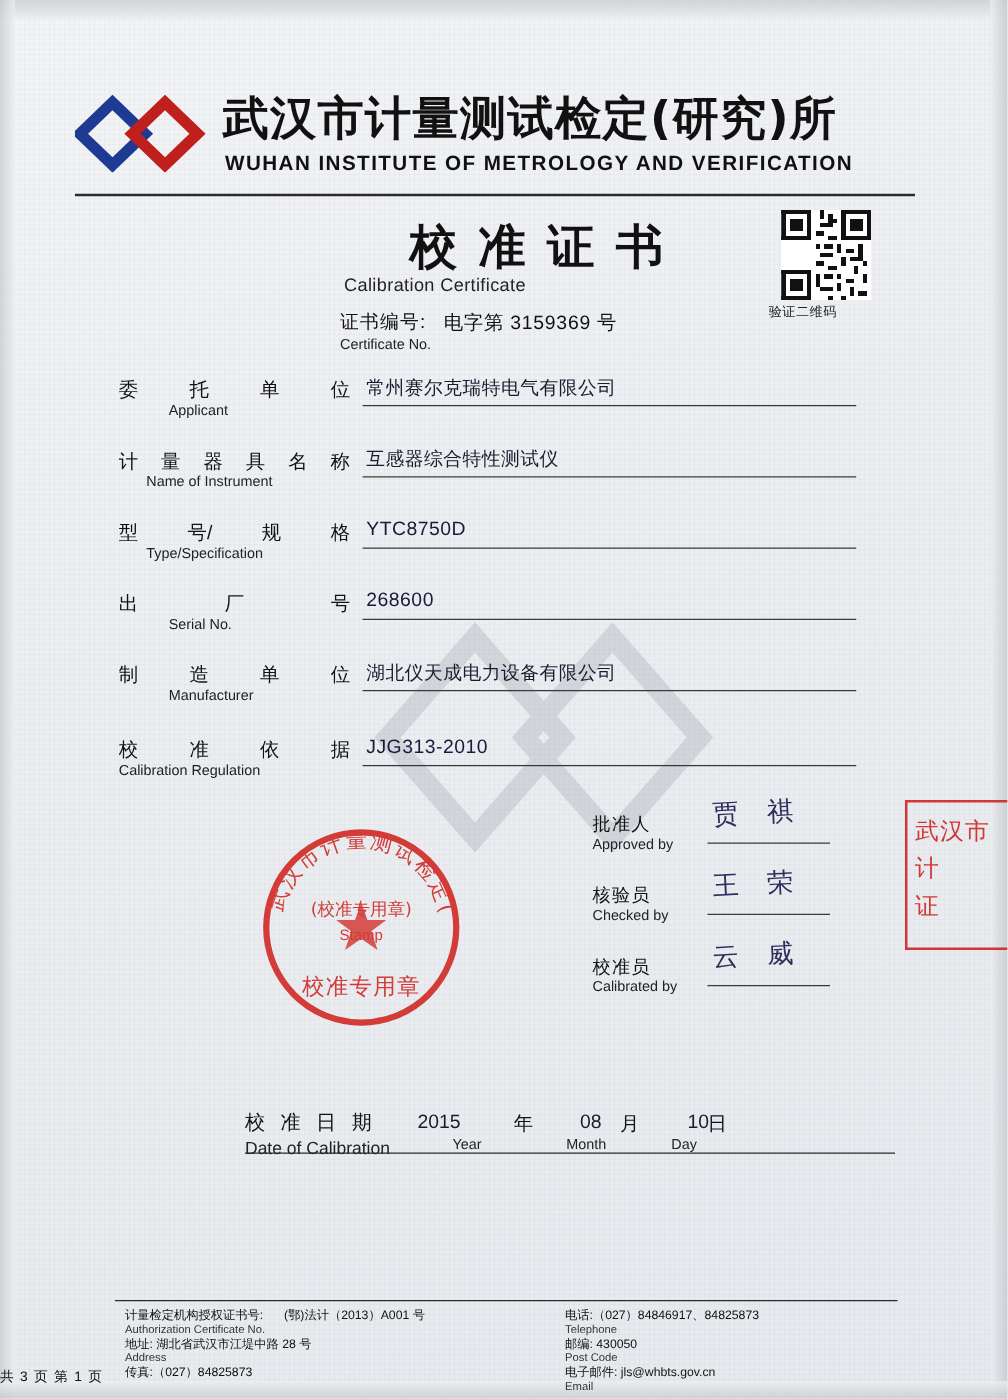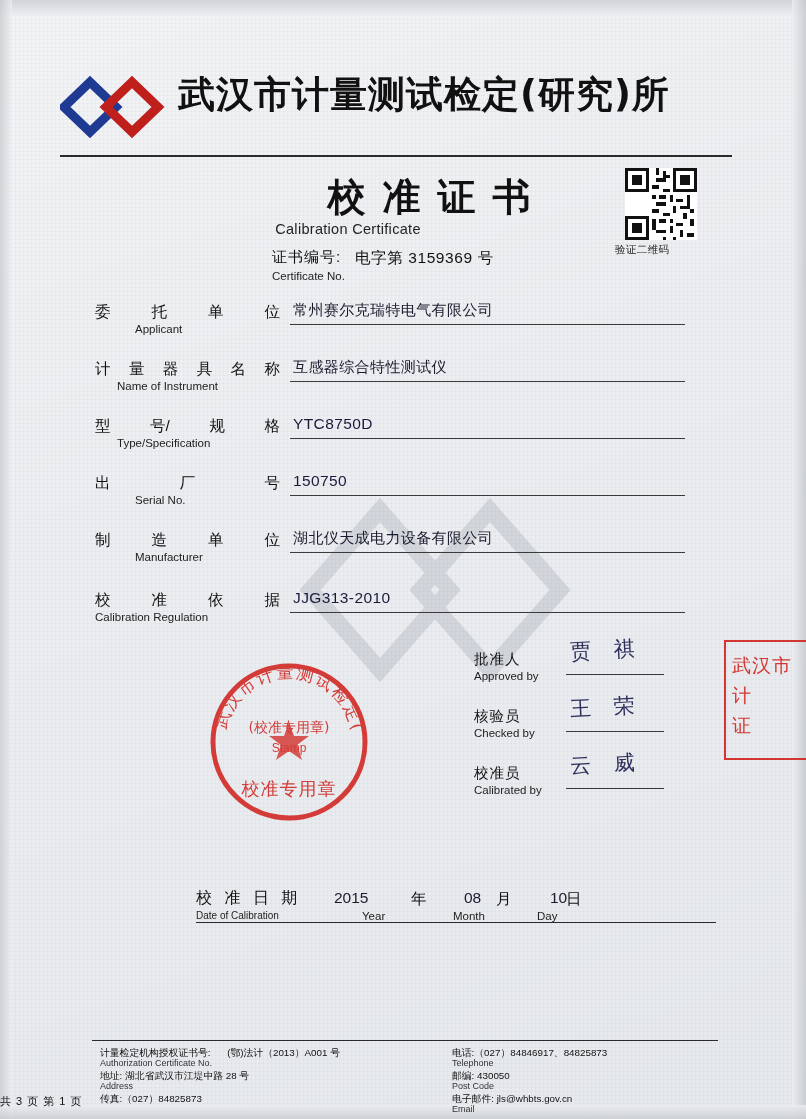--- a/index.html
+++ b/index.html
@@ -109,21 +109,21 @@
     position:absolute;left:724px;top:640px;width:86px;height:120px;
     border:2.5px solid #d0241f;color:#d0241f;opacity:.9;
     font-family:"DejaVu Sans","Liberation Sans",sans-serif;
     font-size:19px;line-height:30px;padding:8px 0 0 6px;
     letter-spacing:1px;box-sizing:border-box;
   }
 
   
   .date-row{position:absolute;left:196px;top:888px;width:520px;}
   .d-cn{position:absolute;left:0;top:0;font-size:16px;color:#111;letter-spacing:4px;}
-  .d-en{position:absolute;left:0;top:22px;font-size:10px;color:#222;}
+  .d-en{position:absolute;left:0;top:22px;font-size:14px;color:#222;}
   .d-val{position:absolute;font-size:15.5px;color:#1b1b2e;}
   .d-unit{position:absolute;font-size:15.5px;color:#111;}
   .d-sub{position:absolute;font-size:11.5px;color:#222;}
   .date-line{position:absolute;left:196px;top:922px;width:520px;border-bottom:1.6px solid #2b2b2b;}
 
   
   .footer-rule{position:absolute;left:92px;top:1040px;width:626px;border-top:1.3px solid #2b2b2b;}
   .footer{position:absolute;left:100px;top:1047px;width:640px;font-size:9.5px;color:#111;}
   .f-col-l{position:absolute;left:0;top:0;width:330px;}
   .f-col-r{position:absolute;left:352px;top:0;width:290px;}
@@ -149,20 +149,21 @@
   </div>
 
   <div class="header">
     <div class="logo">
       <svg viewBox="0 0 110 62" width="110" height="62">
         <path d="M4 31 L30 6 L56 31 L30 56 Z" fill="none" stroke="#1f3a93" stroke-width="9"></path>
         <path d="M46 31 L72 6 L98 31 L72 56 Z" fill="none" stroke="#c0201c" stroke-width="9"></path>
       </svg>
     </div>
     <div class="org-cn">武汉市计量测试检定(研究)所</div>
+    <div class="org-en">WUHAN INSTITUTE OF METROLOGY AND VERIFICATION</div>
   </div>
   <div class="rule"></div>
 
   <div class="title-cn">校准证书</div>
   <div class="title-en">Calibration Certificate</div>
 
   <div class="qr-wrap">
     <svg viewBox="0 0 21 21" width="72" height="72" shape-rendering="crispEdges">
       <rect width="21" height="21" fill="#fff"></rect>
       <g fill="#111">
@@ -258,21 +259,21 @@
   </div>
 
   <div class="field" style="top:473px">
     <div class="f-cn">
       <span>出</span>
         <span>厂</span>
         <span>号</span>
     </div>
     <div class="f-en indent">Serial No.</div>
     <div class="f-line"></div>
-    <div class="f-val hand">150750</div>
+    <div class="f-val hand">268600</div>
   </div>
 
   <div class="field" style="top:530px">
     <div class="f-cn">
       <span>制</span>
         <span>造</span>
         <span>单</span>
         <span>位</span>
     </div>
     <div class="f-en indent">Manufacturer</div>

